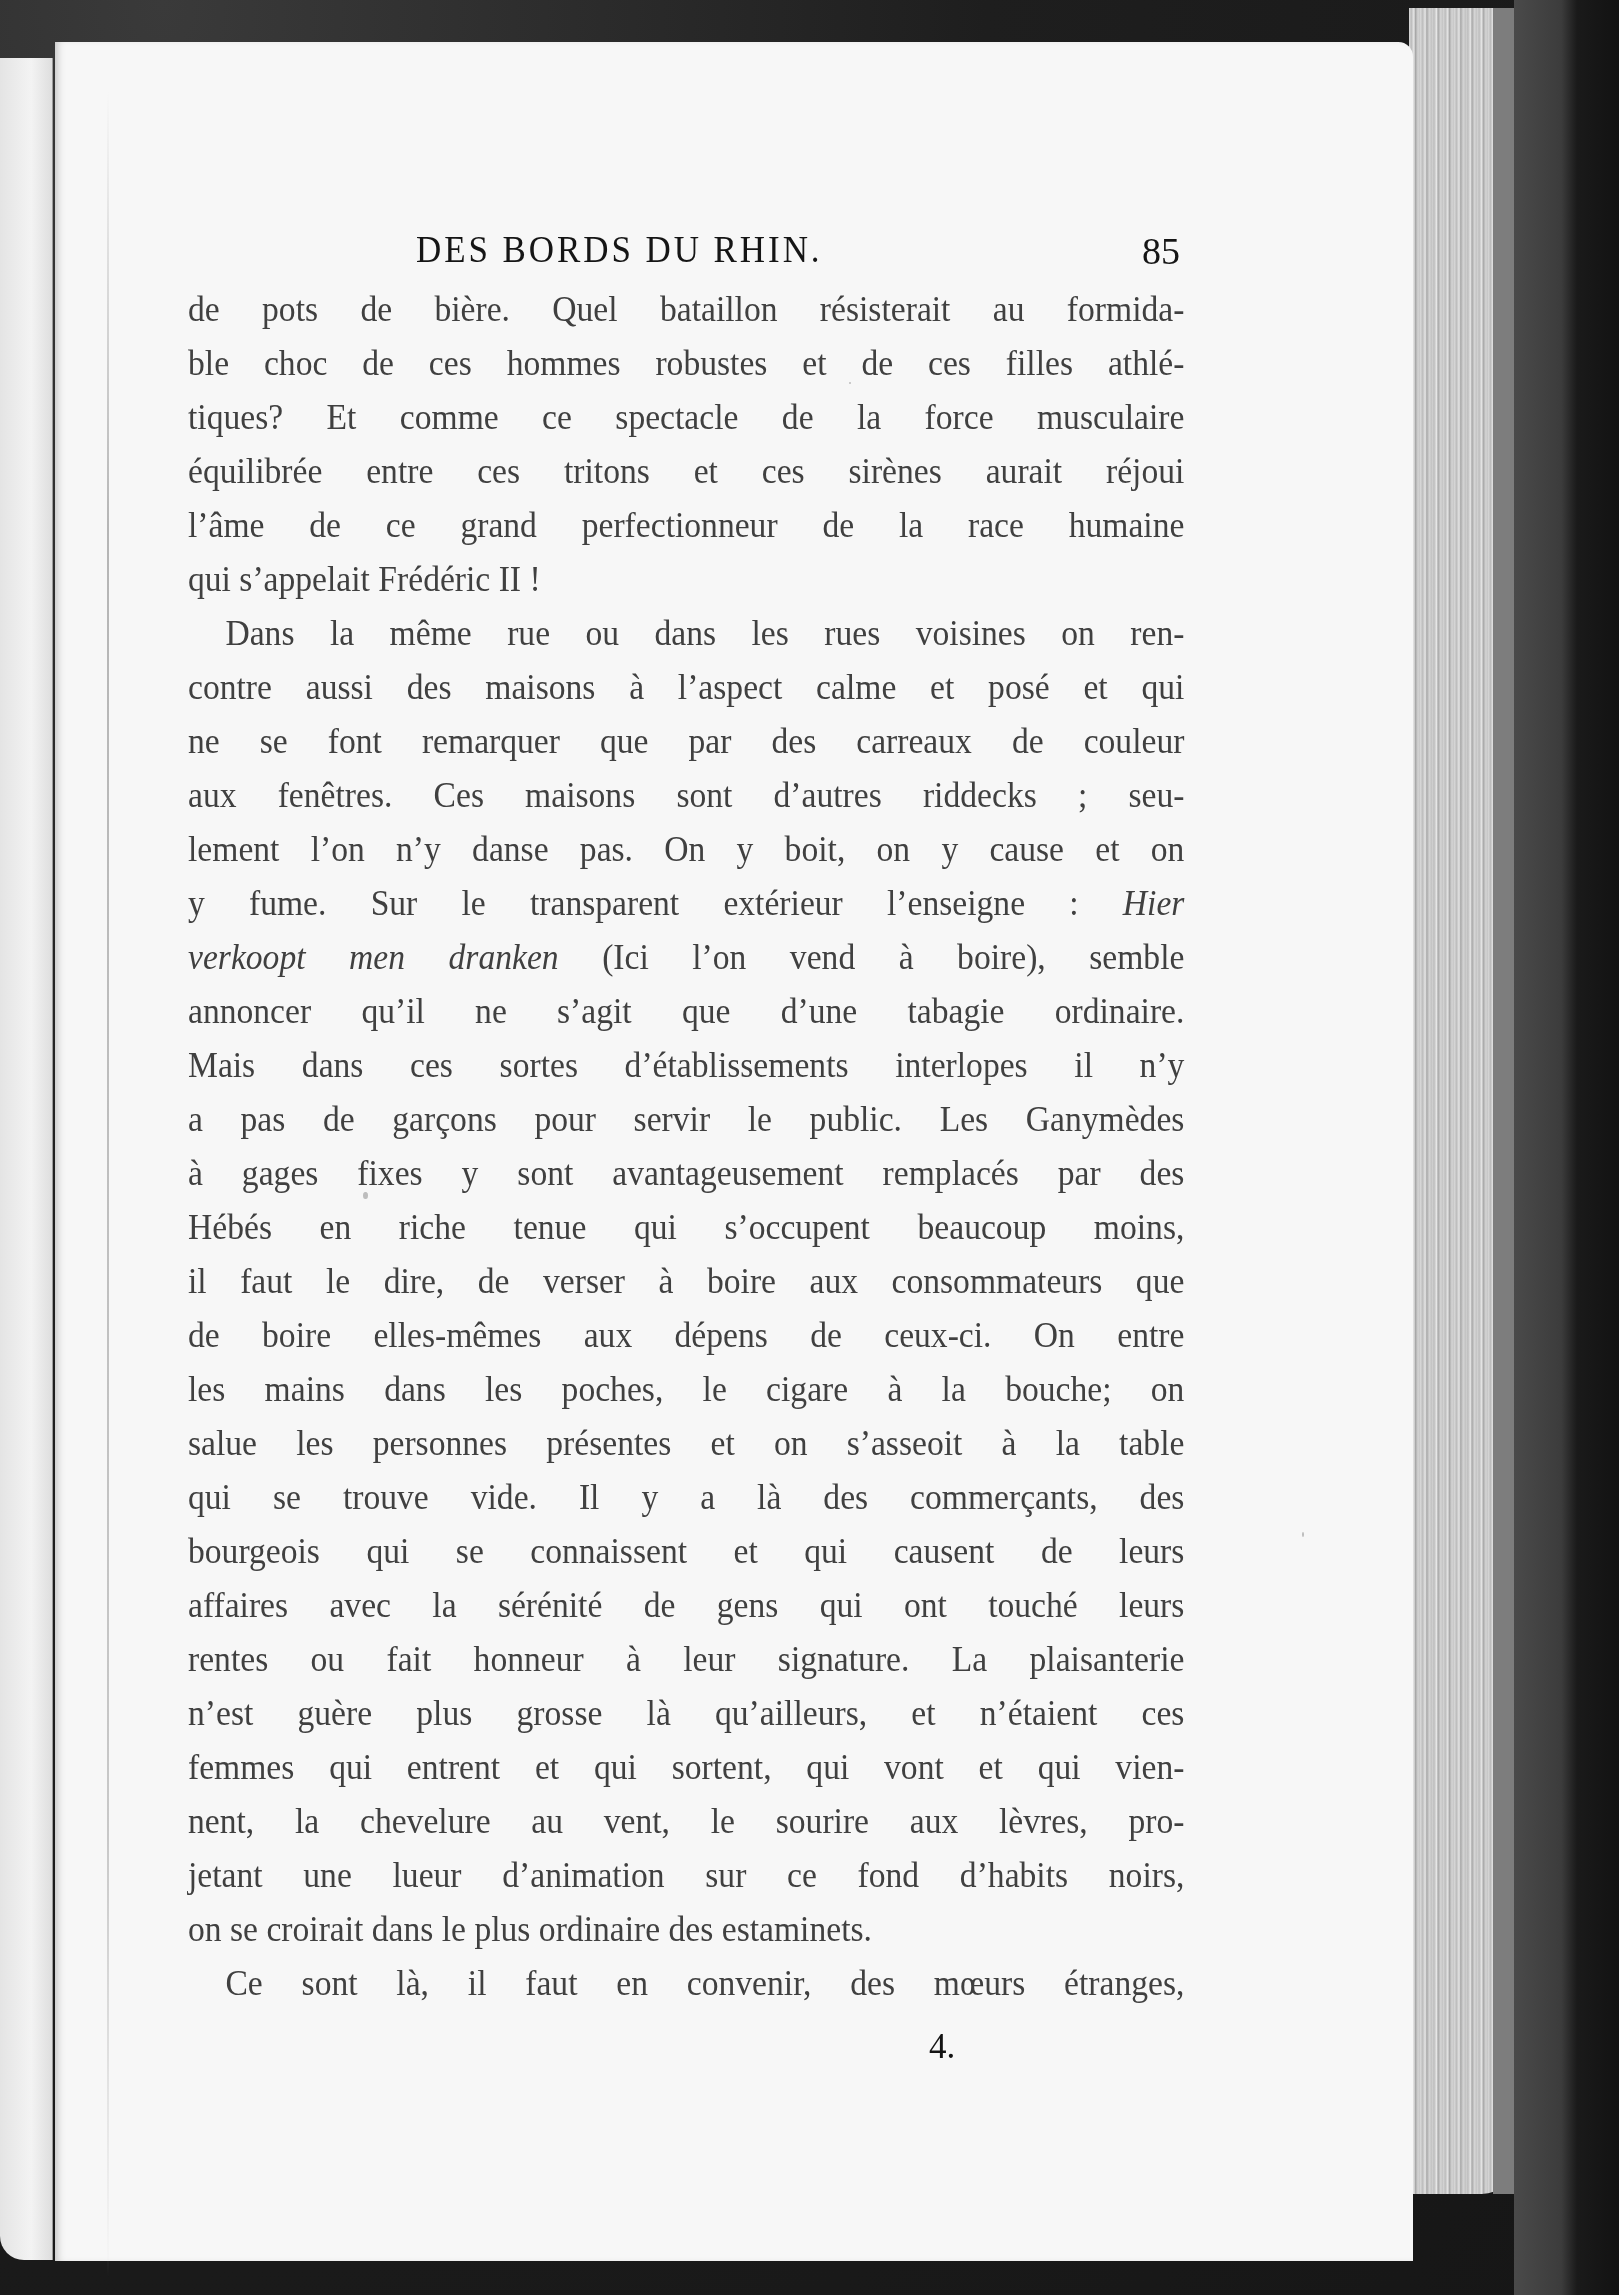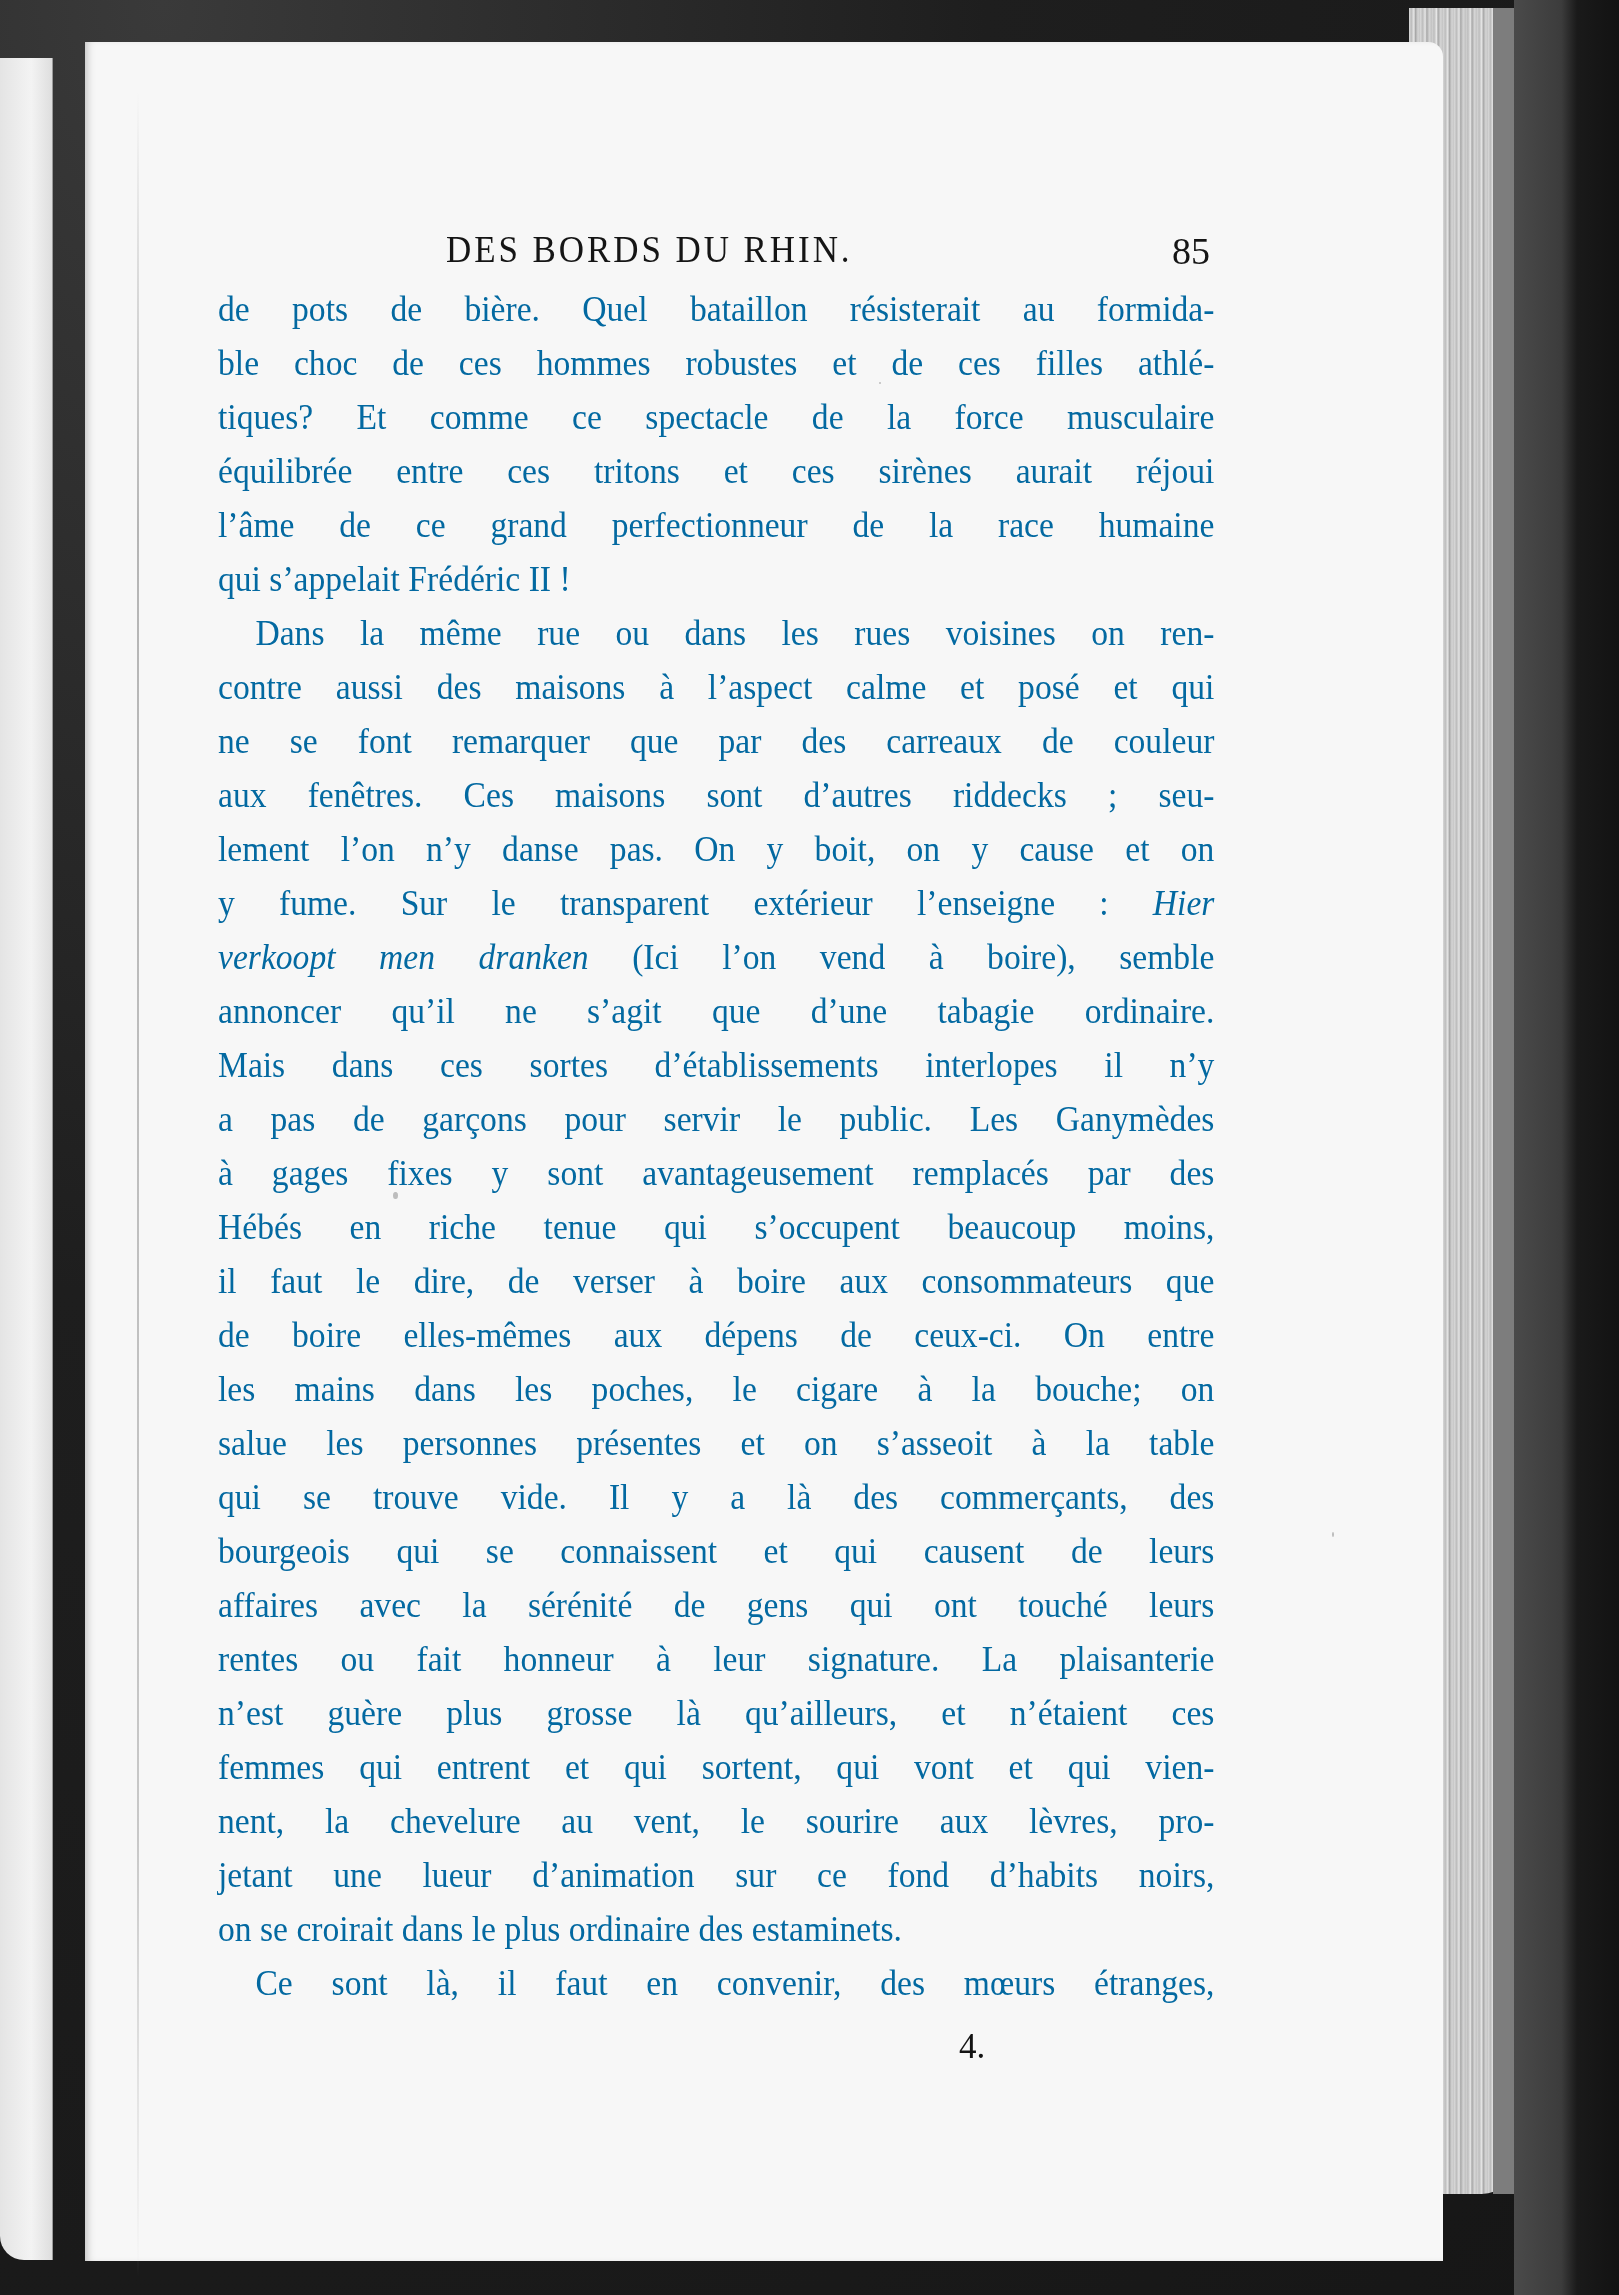--- a/index.html
+++ b/index.html
@@ -64,21 +64,20 @@
     
     .page {
       position: absolute;
       left: 55px;
       top: 42px;
       width: 1358px;
       height: 2219px;
       background: #f7f7f7;
       border-radius: 0 14.6px 0 0;
       box-shadow: inset 6.5px 0 8px -4.9px rgba(0,0,0,0.25);
-      margin-left: 30px;
     }
     .gutter-line {
       position: absolute;
       left: 52px;
       top: 49px;
       width: 1.6px;
       height: 2186px;
       background: linear-gradient(180deg, transparent 0%, #b5b5b5 20%, #c8c8c8 80%, transparent 100%);
     }
     .running-head {
@@ -104,21 +103,21 @@
       left: 1087px;
       top: 1.6px;
       font-size: 38px;
       color: #151515;
     }
     .text-block {
       position: absolute;
       left: 133px;
       top: 241px;
       width: 998px;
-      color: #0369a1;
+      color: #404040;
       font-size: 35px;
       line-height: 54px;
     }
     .line {
       display: block;
       height: 54px;
       white-space: nowrap;
       text-align: justify;
       text-align-last: justify;
       transform: scaleX(0.96);

